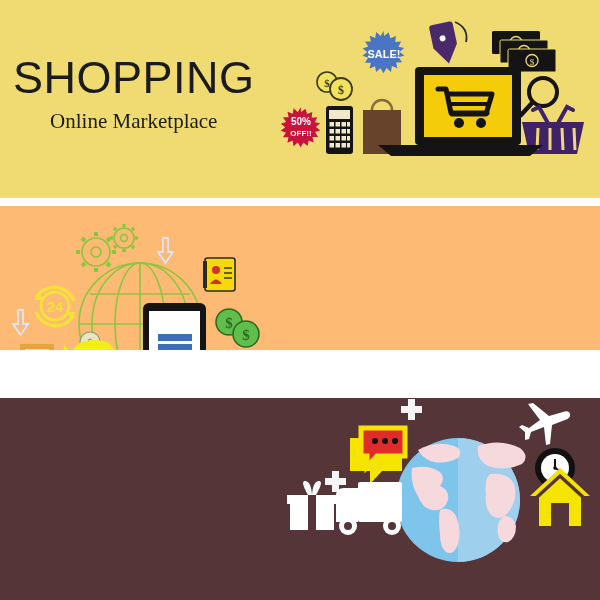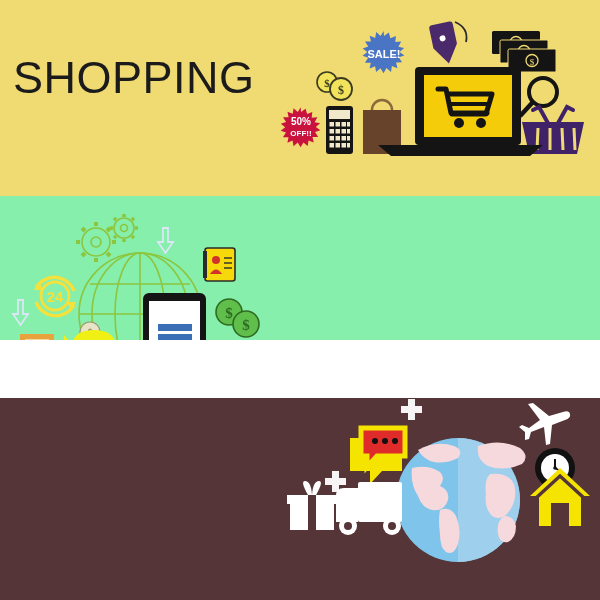--- a/index.html
+++ b/index.html
@@ -2,21 +2,21 @@
 <html><head>
 <meta charset="utf-8">
 <style>
   html,body{margin:0;padding:0;}
   body{width:600px;height:600px;overflow:hidden;background:#fff;
        font-family:"Liberation Sans",sans-serif;}
   .page{position:relative;width:600px;height:600px;}
 
   .banner{position:absolute;left:0;width:600px;overflow:hidden;}
   #banner-shopping{top:0;height:198px;background:#F0DA72;}
-  #banner-payment{top:196px;height:144px;background:#86efac;}
+  #banner-payment{top:206px;height:144px;background:#fdba74;}
   #banner-delivery{top:398px;height:202px;background:#553537;}
 
   .txtblock{position:absolute;}
   .bt{font-family:"Liberation Sans",sans-serif;font-weight:400;
       letter-spacing:0.5px;line-height:1;white-space:nowrap;}
   .bs{font-family:"Liberation Serif",serif;line-height:1;white-space:nowrap;}
 
   #shopping-text{left:13px;top:55px;text-align:center;}
   #shopping-title{font-size:45px;color:#1b1b1b;}
   #shopping-sub{font-size:21px;color:#1b1b1b;margin-top:11px;}
@@ -129,20 +129,21 @@
           <path d="M448 94 h44 l-6 20 h-34" fill="none" stroke="#141414" stroke-width="5" stroke-linecap="round" stroke-linejoin="round"></path>
           <line x1="450" y1="104" x2="489" y2="104" stroke="#141414" stroke-width="4"></line>
           <circle cx="459" cy="123" r="5" fill="#141414"></circle>
           <circle cx="481" cy="123" r="5" fill="#141414"></circle>
         </g>
       </g>
     </svg>
 
     <div class="txtblock" id="shopping-text">
       <div class="bt" id="shopping-title">SHOPPING</div>
+      <div class="bs" id="shopping-sub">Online Marketplace</div>
     </div>
   </div>
 
   <div class="banner" id="banner-payment">
 
     <svg class="art" style="left:0;top:0;" width="600" height="200" viewBox="0 0 600 200">
 
       <g fill="none" stroke="#8CC63F" stroke-width="1.6">
         <circle cx="140" cy="118" r="61"></circle>
         <ellipse cx="140" cy="118" rx="25" ry="61"></ellipse>

